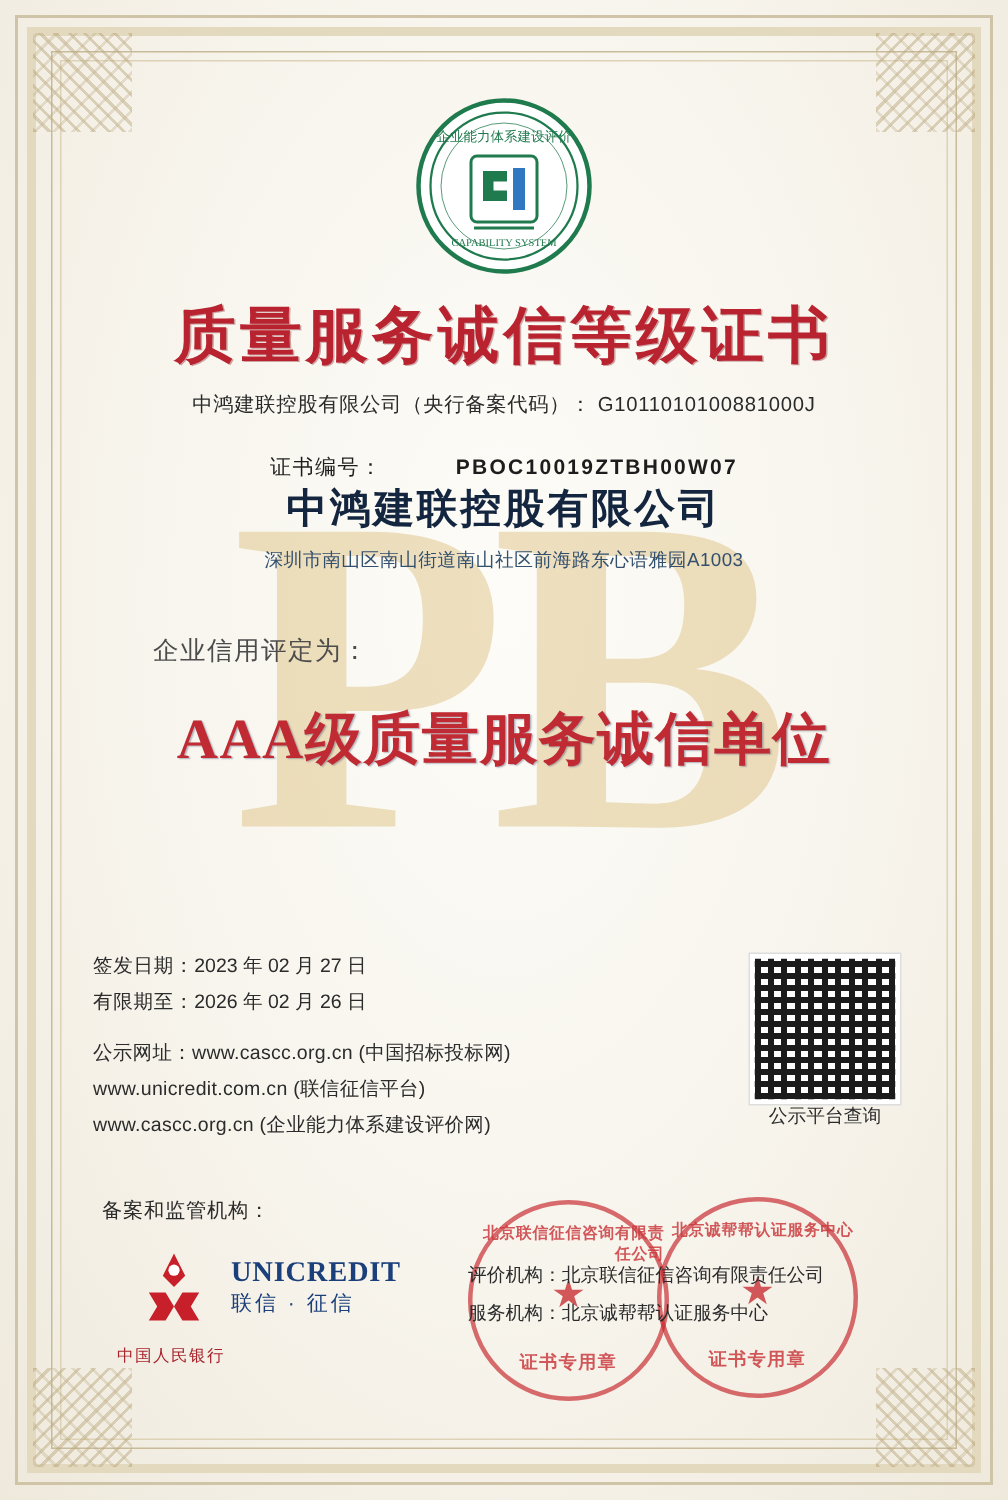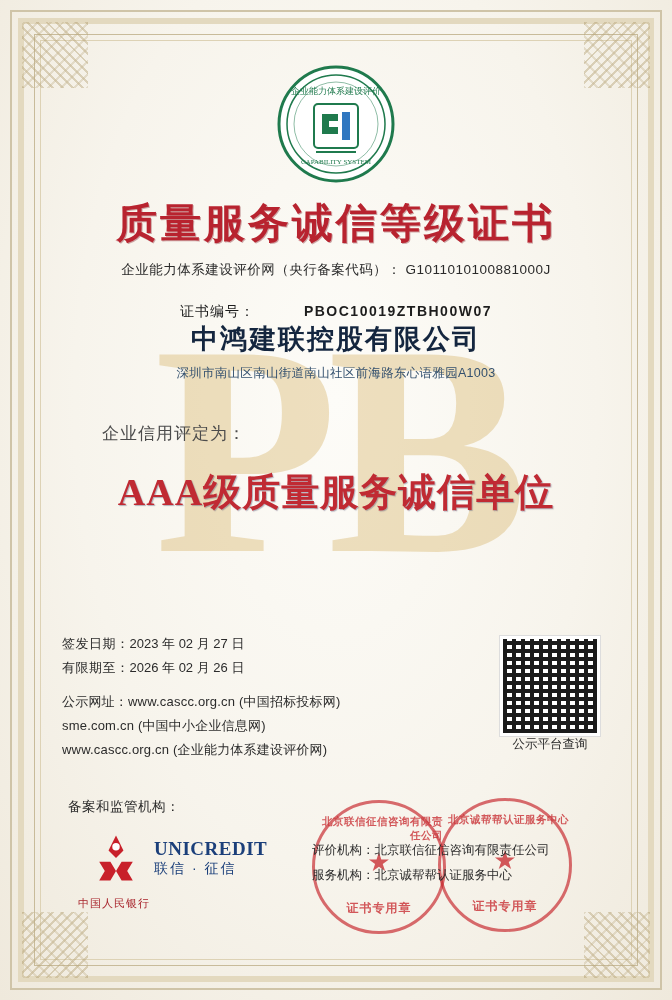--- a/index.html
+++ b/index.html
@@ -298,21 +298,21 @@
     <text x="60" y="30" text-anchor="middle" font-size="9" fill="#1f7a4d" font-family="Liberation Serif, serif">企业能力体系建设评价</text>
     <rect x="38" y="40" width="44" height="44" rx="4" fill="none" stroke="#1f7a4d" stroke-width="2"></rect>
     <path d="M46 50 h16 v7 h-9 v6 h9 v7 h-16 z" fill="#1f7a4d"></path>
     <path d="M66 48 h8 v28 h-8 z" fill="#2f77c0"></path>
     <path d="M40 88 h40" stroke="#1f7a4d" stroke-width="2"></path>
     <text x="60" y="100" text-anchor="middle" font-size="7" fill="#1f7a4d" font-family="Liberation Serif, serif">CAPABILITY SYSTEM</text>
   </svg>
 
   <div class="content">
     <div class="main-title">质量服务诚信等级证书</div>
-    <div class="subtitle">企业能力体系建设评价网（央行备案代码）：  G1011010100881000J</div>
+    <div class="subtitle">中鸿建联控股有限公司（央行备案代码）：  G1011010100881000J</div>
 
     <div class="cert-no">
       <span class="label">证书编号：</span>
       <span class="value">PBOC10019ZTBH00W07</span>
     </div>
 
     <div class="company">中鸿建联控股有限公司</div>
     <div class="address">深圳市南山区南山街道南山社区前海路东心语雅园A1003</div>
 
     <div class="rating-label">企业信用评定为：</div>
@@ -321,21 +321,21 @@
 
   <div class="details">
     <div class="row">
       <span class="k">签发日期：</span><span class="v">2023 年 02 月 27 日</span>
     </div>
     <div class="row">
       <span class="k">有限期至：</span><span class="v">2026 年 02 月 26 日</span>
     </div>
     <div class="links">
       <div><span>公示网址：</span><span>www.cascc.org.cn (中国招标投标网)</span></div>
-      <div>sme.com.cn (中国中小企业信息网)</div>
+      <div>www.unicredit.com.cn (联信征信平台)</div>
       <div>www.cascc.org.cn (企业能力体系建设评价网)</div>
     </div>
   </div>
 
   <div class="qr-wrap">
     <div class="qr"></div>
     <div class="qr-cap">公示平台查询</div>
   </div>
 
   <div class="filing-label">备案和监管机构：</div>

